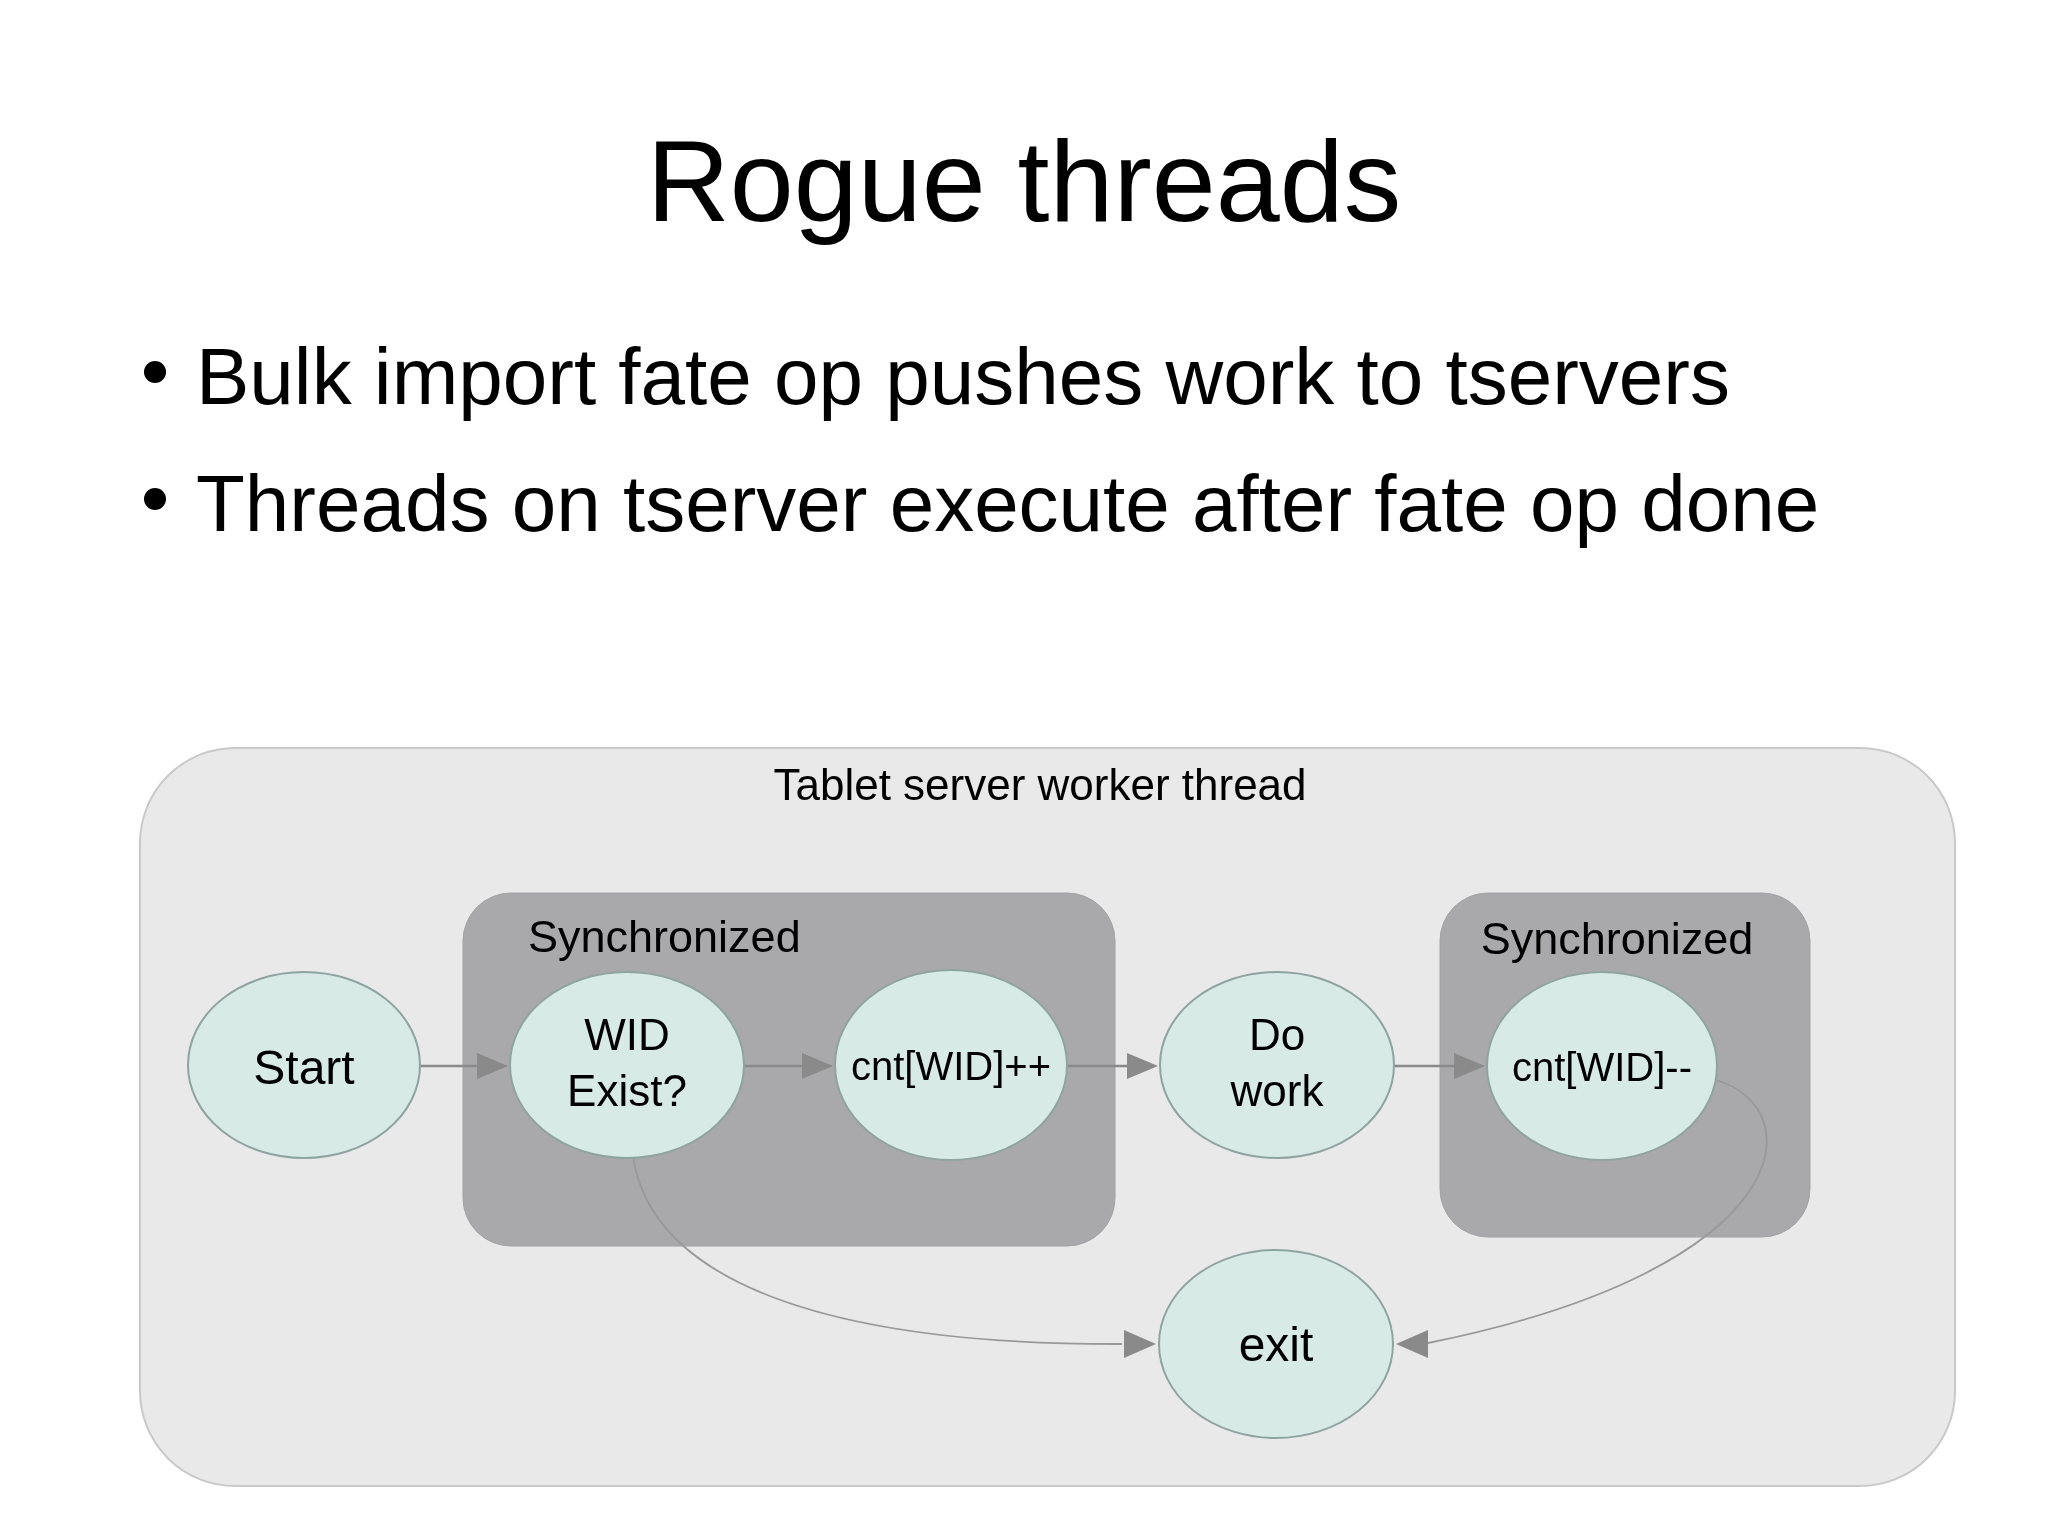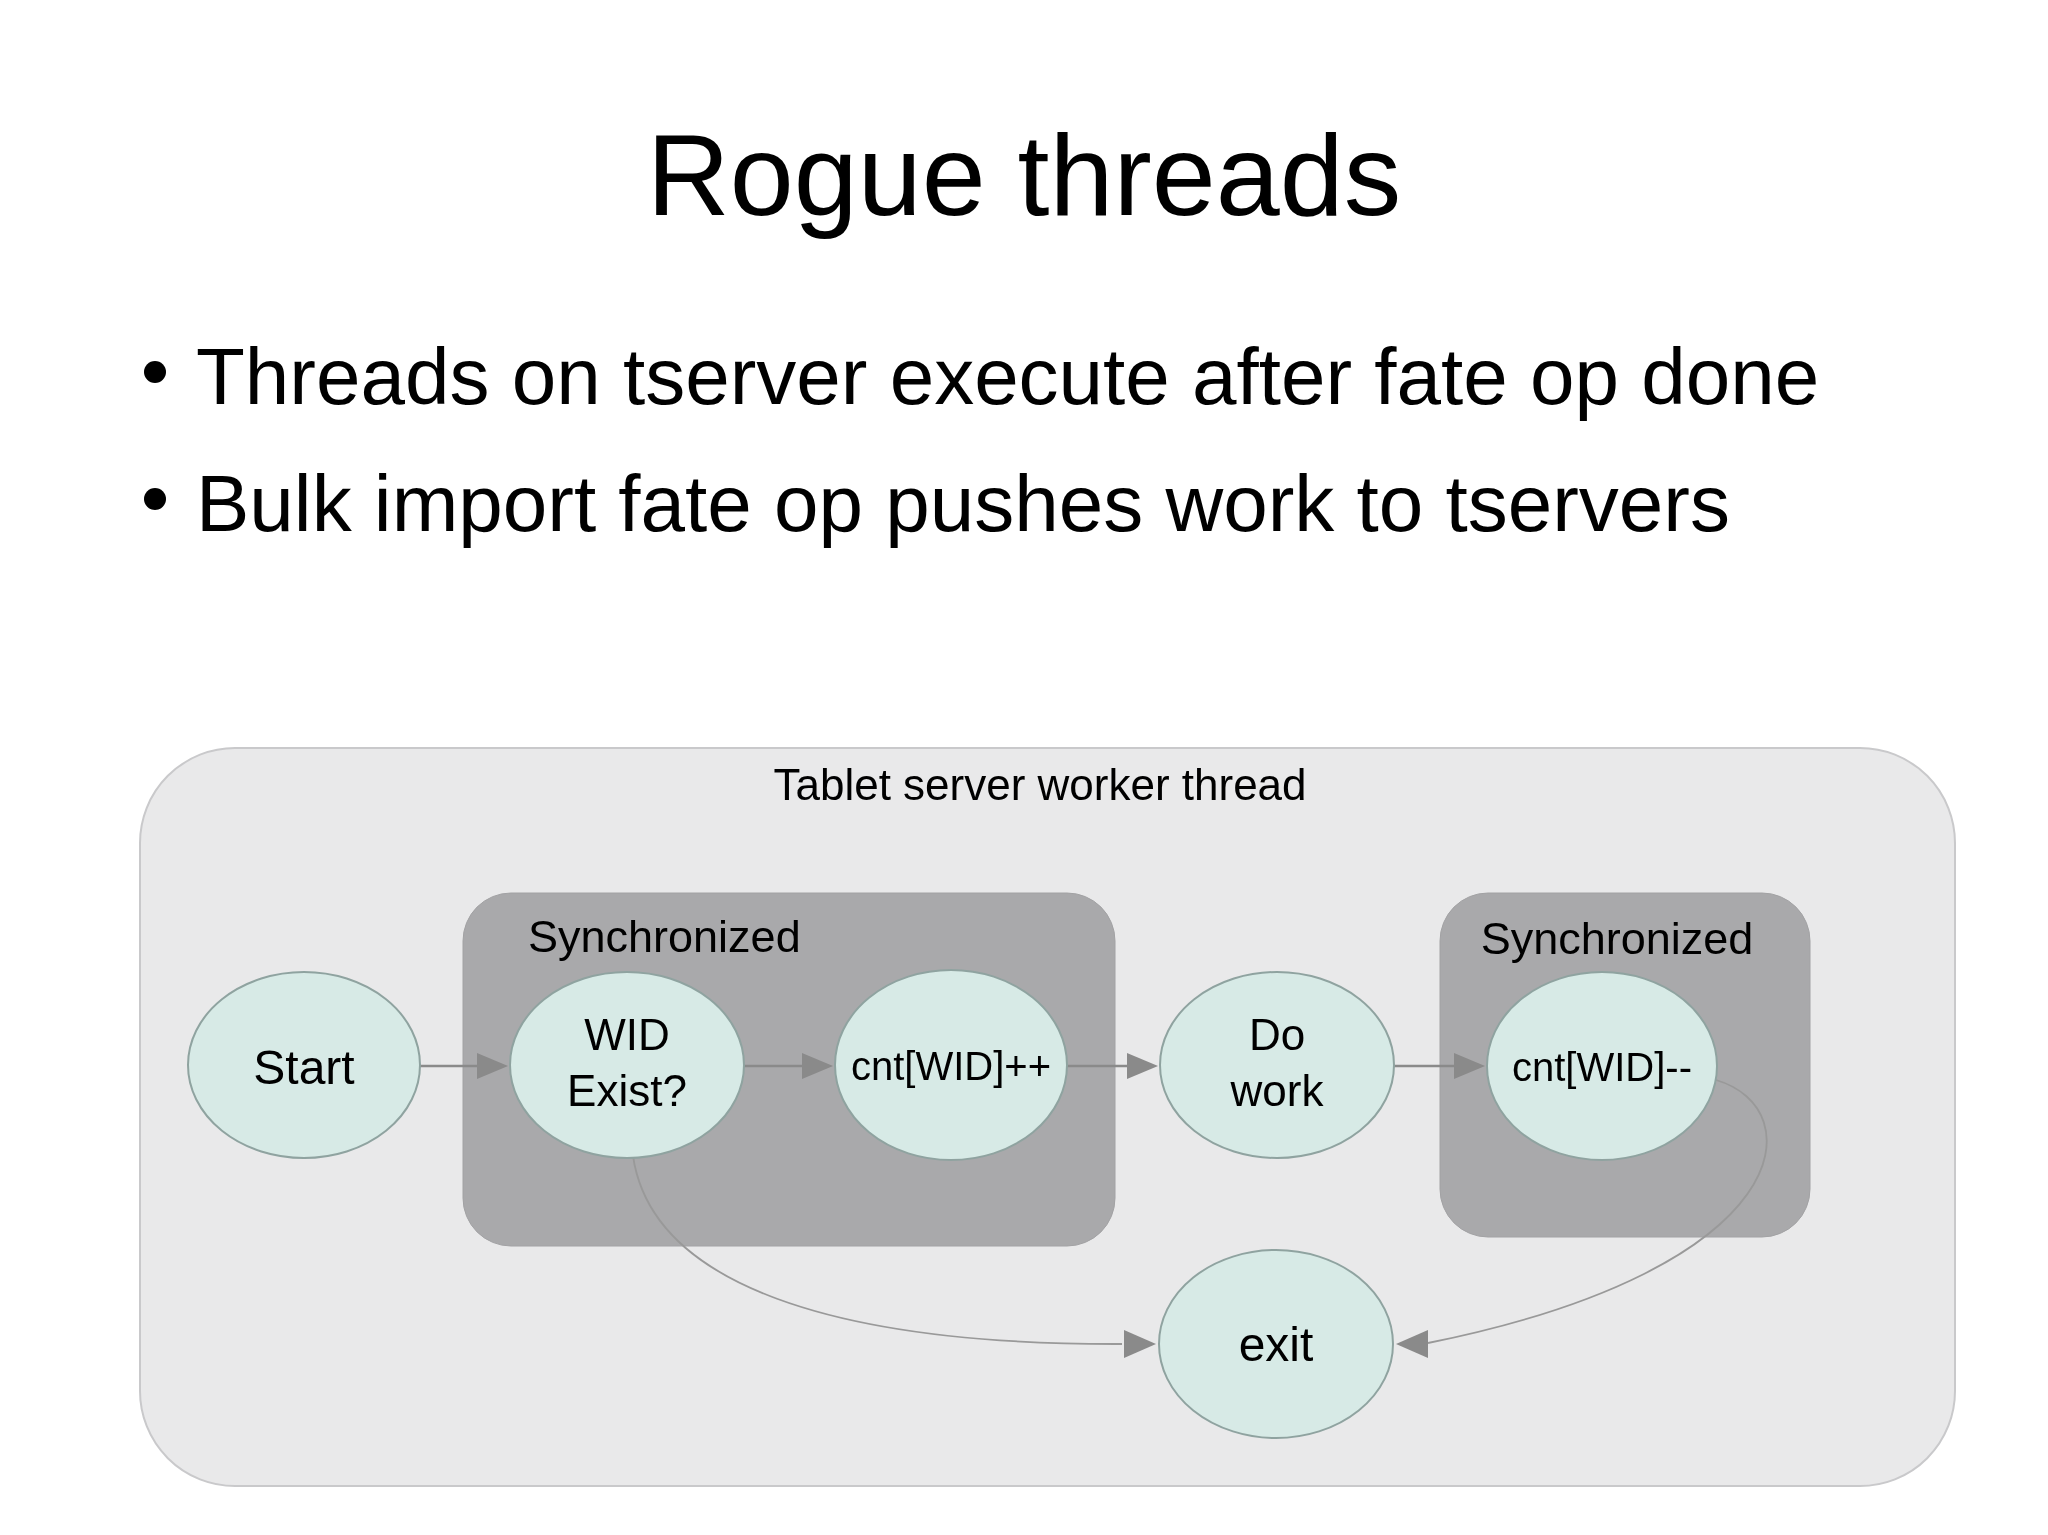--- a/index.html
+++ b/index.html
@@ -7,21 +7,21 @@
     width: 2048px; height: 1535px;
     background: #ffffff;
     position: relative;
     overflow: hidden;
     font-family: "Liberation Sans", sans-serif;
     color: #000;
   }
   .slide { position: absolute; inset: 0; }
   .title {
     position: absolute;
-    top: 118px; left: 0; width: 2048px;
+    top: 124px; left: 0; width: 2048px;
     margin: 0;
     text-align: center;
     font-size: 115px;
     font-weight: 400;
     line-height: 1.0;
     color: #000;
   }
   .bullets {
     position: absolute;
     top: 313px; left: 140px;
@@ -65,22 +65,22 @@
   .node-sm { font-size: 40px; text-anchor: middle; }
 </style>
 </head>
 <body>
 
 <div class="slide">
 
   <h1 class="title">Rogue threads</h1>
 
   <ul class="bullets">
+    <li>Bulk import fate op pushes work to tservers</li>
     <li>Threads on tserver execute after fate op done</li>
-    <li>Bulk import fate op pushes work to tservers</li>
   </ul>
 
   <svg class="diagram" viewBox="0 0 2048 1535">
 
     <rect class="container-rect" x="140" y="748" width="1815" height="738" rx="95" ry="95" fill="#e9e9ea"></rect>
     <text class="lbl-container" x="1040" y="800">Tablet server worker thread</text>
 
     <rect class="sync-rect" x="463" y="893" width="652" height="353" rx="48" ry="48" fill="#a9a9ab"></rect>
     <text class="lbl-sync-left" x="528" y="952">Synchronized</text>
 

